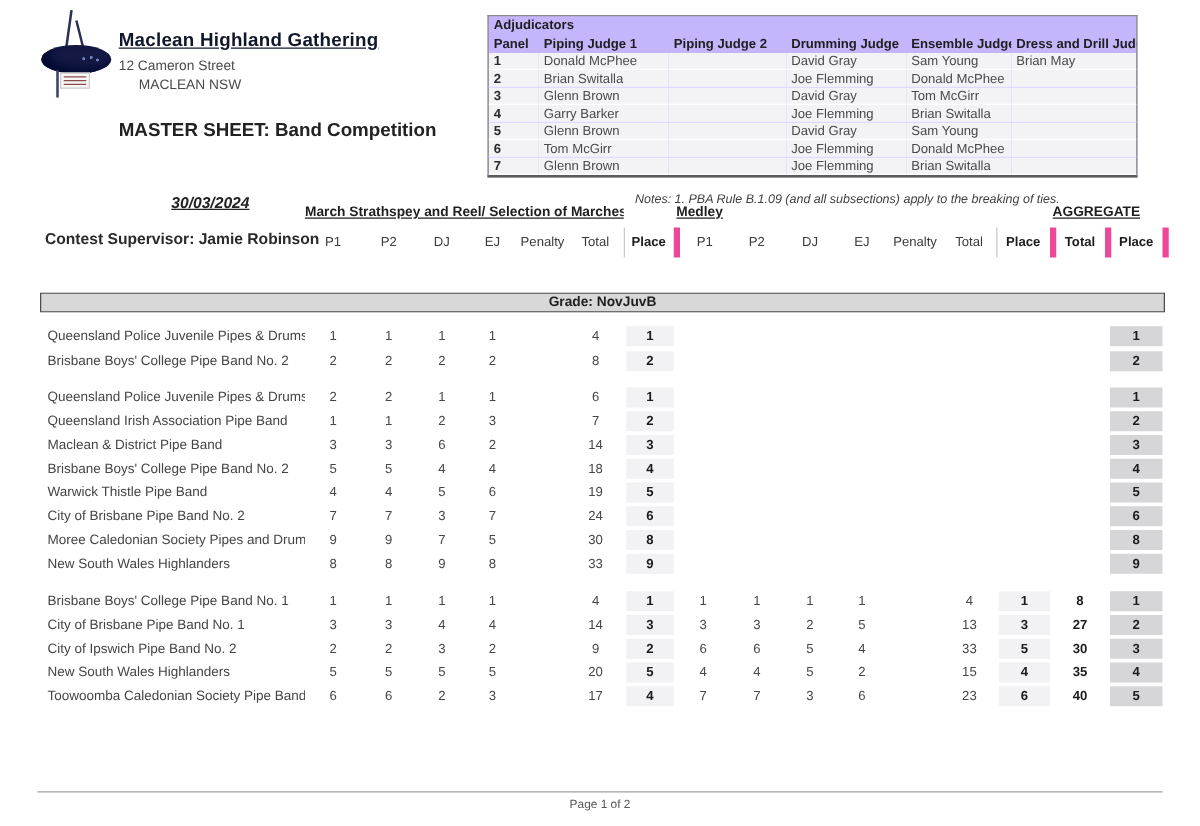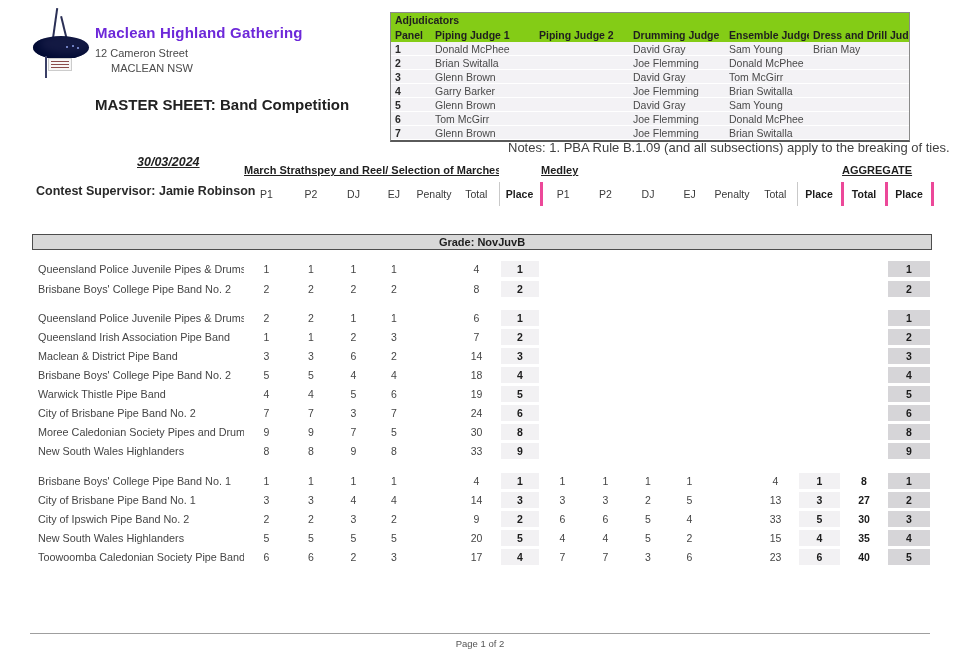--- a/index.html
+++ b/index.html
@@ -9,44 +9,44 @@
   }
   
   .logo{position:absolute;left:30px;top:6px;width:64px;height:72px;}
   .logo .stick1{position:absolute;left:24px;top:2px;width:2px;height:32px;background:#2a2f55;transform:rotate(8deg);}
   .logo .stick2{position:absolute;left:33px;top:10px;width:2px;height:24px;background:#2a2f55;transform:rotate(-14deg);}
   .logo .bonnet{position:absolute;left:3px;top:30px;width:56px;height:23px;background:#141a44;border-radius:50%;box-shadow:inset 6px -4px 8px #000a33;}
   .logo .dots{position:absolute;left:34px;top:38px;width:18px;height:6px;background:radial-gradient(circle at 3px 3px,#6f7ec0 1px,transparent 1.4px),radial-gradient(circle at 9px 2px,#6f7ec0 1px,transparent 1.4px),radial-gradient(circle at 14px 4px,#6f7ec0 1px,transparent 1.4px);}
   .logo .pole{position:absolute;left:15px;top:50px;width:2px;height:22px;background:#3a3f66;}
   .logo .label{position:absolute;left:18px;top:52px;width:22px;height:11px;background:#f6f6f6;border:0.5px solid #cccccc;}
   .logo .label i{display:block;height:1px;background:#8a4b4b;margin:2px 2px 0 2px;}
-  .org-name{position:absolute;left:95px;top:24px;font-size:15px;font-weight:bold;color:#6d28d9;letter-spacing:0.2px;}
+  .org-name{position:absolute;left:95px;top:24px;font-size:15px;font-weight:bold;color:#0f172a;letter-spacing:0.2px;text-decoration:underline;}
   .org-addr1{position:absolute;left:95px;top:47px;font-size:11px;color:#4a4a4a;}
   .org-addr2{position:absolute;left:111px;top:62px;font-size:11px;color:#4a4a4a;}
   .sheet-title{position:absolute;left:95px;top:96px;font-size:15px;font-weight:bold;color:#222222;}
   
-  .adj-wrap{position:absolute;left:390px;top:12px;width:518px;border:1px solid #8a8a8a;border-bottom:2px solid #5a5a5a;background:#84cc16;}
+  .adj-wrap{position:absolute;left:390px;top:12px;width:518px;border:1px solid #8a8a8a;border-bottom:2px solid #5a5a5a;background:#c4b5fd;}
   .adj-table{width:100%;border-collapse:collapse;table-layout:fixed;font-size:10.5px;}
   .adj-table th,.adj-table td{padding:0 4px;height:13px;text-align:left;overflow:hidden;white-space:nowrap;font-weight:normal;}
   .adj-table .adj-title th{font-weight:bold;color:#1f1f1f;height:14px;}
   .adj-table .adj-head th{font-weight:bold;color:#1f1f1f;height:15px;}
   .adj-table tbody td{background:#f3f2f5;border-bottom:1px solid #ffffff;color:#4a4a4a;}
   .adj-table tbody td.panel{font-weight:bold;color:#2a2a2a;}
   
-  .notes{position:absolute;left:508px;top:140px;font-size:13px;color:#3f3f3f;}
+  .notes{position:absolute;left:508px;top:154px;font-size:10px;font-style:italic;color:#3f3f3f;}
   .date{position:absolute;left:137px;top:155px;font-size:12.5px;font-weight:bold;font-style:italic;text-decoration:underline;color:#222222;}
   .supervisor{position:absolute;left:36px;top:184px;font-size:12.5px;font-weight:bold;color:#2a2a2a;}
   
   .results-wrap{position:absolute;left:32px;top:158px;width:896px;}
   .results{width:896px;border-collapse:collapse;table-layout:fixed;font-size:10.5px;}
   .results th,.results td{padding:0;overflow:hidden;white-space:nowrap;}
   .results thead .grp-row th{height:24px;vertical-align:middle;font-size:11px;font-weight:bold;color:#1f1f1f;text-decoration:underline;text-align:left;}
   .results thead .col-row th{height:24px;vertical-align:middle;font-weight:normal;color:#3a3a3a;text-align:center;font-size:10.5px;}
   .results thead .col-row th.bold{font-weight:bold;color:#1c1c1c;}
-  .results thead .col-row th.vl{border-left:1px solid #c9c9c9;border-right:3px solid #ec4899;text-align:center;}
+  .results thead .col-row th.vl{border-left:1px solid #c9c9c9;border-right:5px solid #ec4899;text-align:center;}
   .results td.band{text-align:left;padding-left:6px;color:#454545;font-size:10.8px;}
   .results td.num{text-align:center;color:#454545;}
   .results td.num.bold{font-weight:bold;color:#1c1c1c;}
   .results .grade-bar-cell div{
     height:14px;line-height:14px;background:#d8d8d8;border:1.5px solid #4d4d4d;
     text-align:center;font-weight:bold;font-size:11px;color:#1d1d1d;
   }
   .results .plc span{display:block;margin:1px 2px;line-height:16px;font-weight:bold;color:#1c1c1c;text-align:center;}
   .results .plc.light span{background:#f2f1f3;}
   .results .plc.dark span{background:#d6d5d8;}

